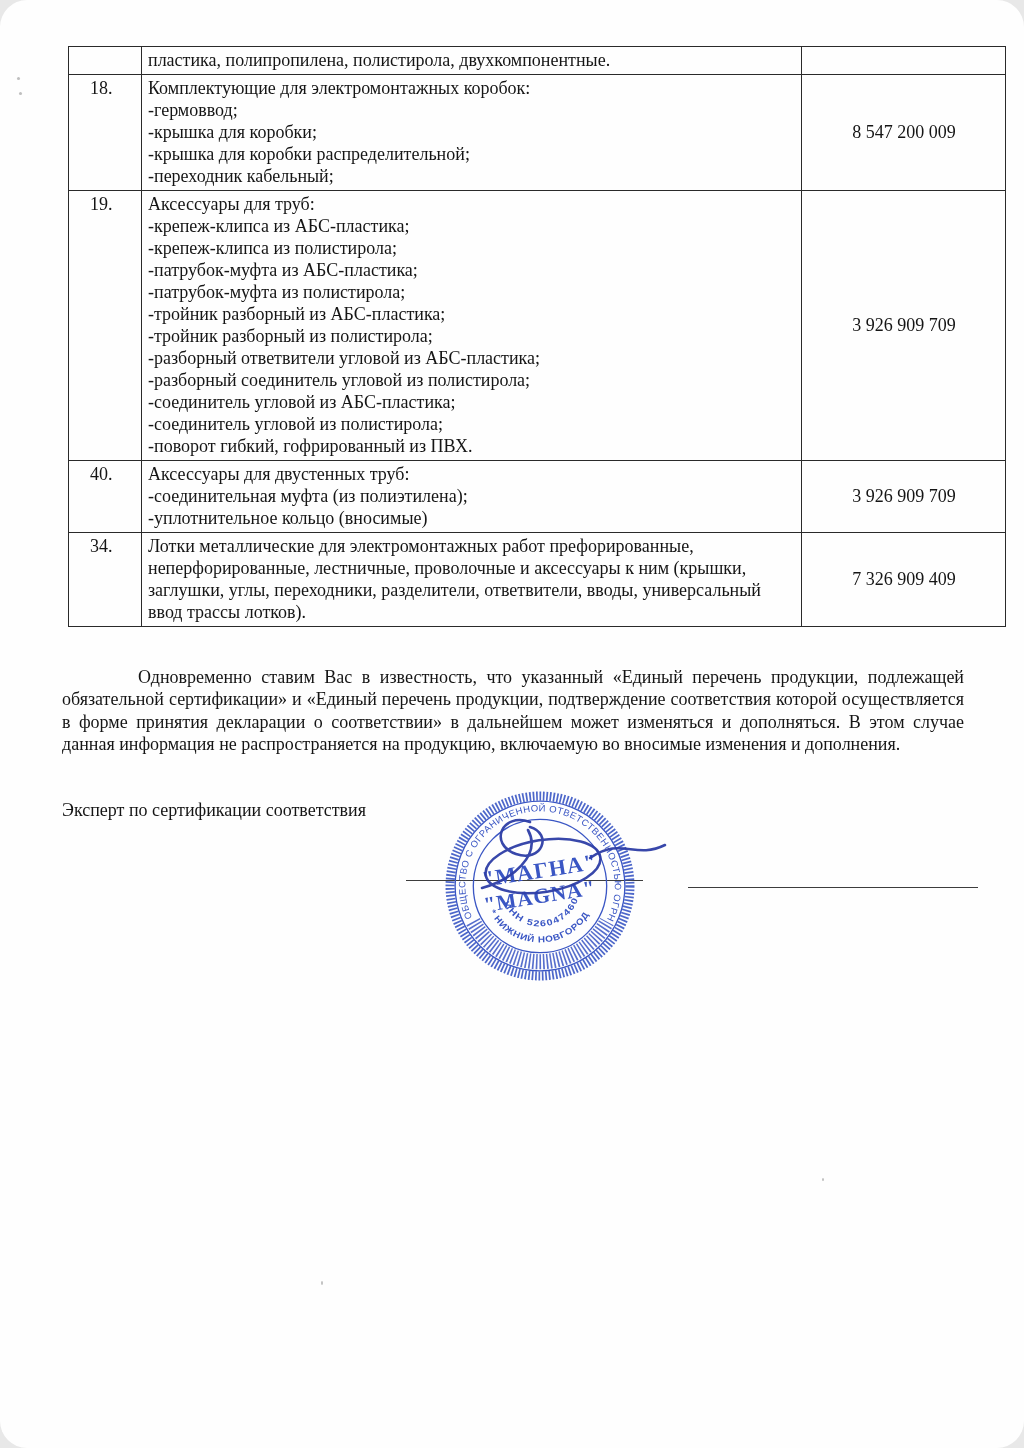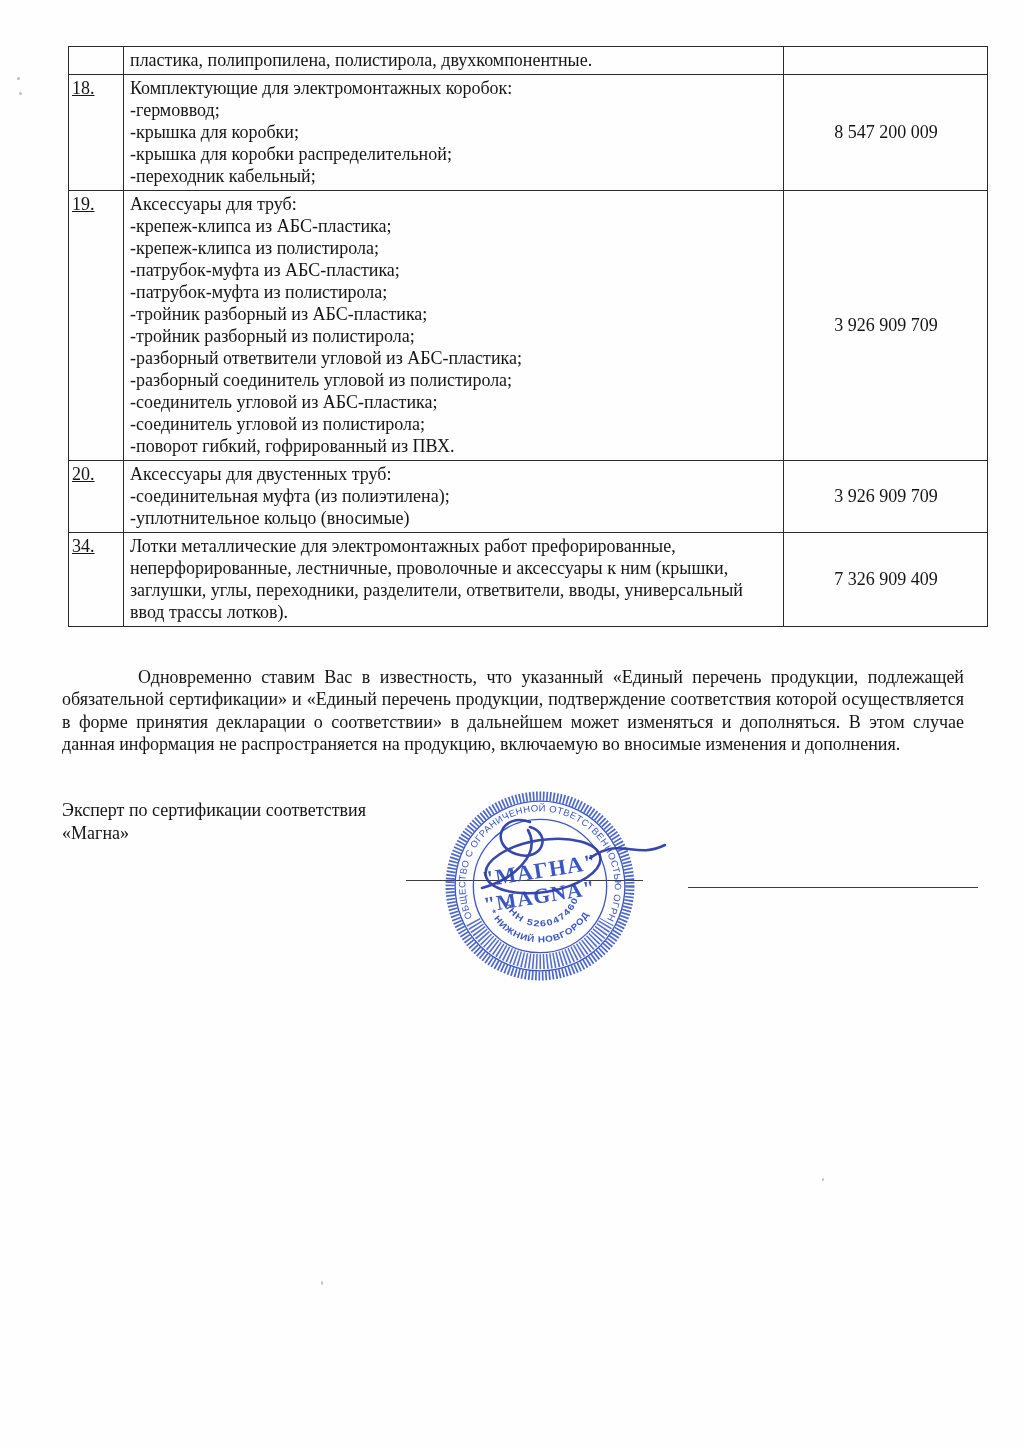--- a/index.html
+++ b/index.html
@@ -1,30 +1,30 @@
 <!DOCTYPE html>
 <html><head>
 <meta charset="utf-8">
 <style>
   html,body { margin:0; padding:0; background:#e8e8e8; }
   .page {
     position:relative; width:1024px; height:1448px; margin:0 auto;
     background:#fefefe; overflow:hidden;
-    font-family:"Liberation Serif", serif; color:#151515;
+    font-family:"Liberation Serif", serif; color:#151515;border-radius:27px;
   }
   
   .products-table {
     position:absolute; left:68px; top:46px;
     border-collapse:collapse; table-layout:fixed;
   }
   .products-table td {
     border:1.6px solid #2a2a2a; vertical-align:top;
     font-size:18px; line-height:22px; padding:2px 5px 3px 6px;
   }
-  td.num-cell  { width:46px;  padding-left:3px;text-decoration:underline; }
+  td.num-cell  { width:46px;  padding-left:21px; }
   td.desc-cell { width:648px; }
   td.val-cell  { width:192px; text-align:center; vertical-align:middle; }
   .desc-line { white-space:normal; }
   
   .body-par {
     position:absolute; left:62px; top:648px; width:902px;
     font-size:18px; line-height:22.4px; text-align:justify;
     text-indent:76px;
   }
   
@@ -92,21 +92,21 @@
             <div class="desc-line">-тройник разборный из полистирола;</div>
             <div class="desc-line">-разборный ответвители угловой из АБС-пластика;</div>
             <div class="desc-line">-разборный соединитель угловой из полистирола;</div>
             <div class="desc-line">-соединитель угловой из АБС-пластика;</div>
             <div class="desc-line">-соединитель угловой из полистирола;</div>
             <div class="desc-line">-поворот гибкий, гофрированный из ПВХ.</div>
           </td>
           <td class="val-cell">3 926 909 709</td>
         </tr>
         <tr>
-          <td class="num-cell">20.</td>
+          <td class="num-cell">40.</td>
           <td class="desc-cell">
             <div class="desc-line">Аксессуары для двустенных труб:</div>
             <div class="desc-line">-соединительная муфта (из полиэтилена);</div>
             <div class="desc-line">-уплотнительное кольцо (вносимые)</div>
           </td>
           <td class="val-cell">3 926 909 709</td>
         </tr>
         <tr>
           <td class="num-cell">34.</td>
           <td class="desc-cell">
@@ -114,21 +114,20 @@
           </td>
           <td class="val-cell">7 326 909 409</td>
         </tr>
       </tbody>
   </table>
 
   <p class="body-par">Одновременно ставим Вас в известность, что указанный «Единый перечень продукции, подлежащей обязательной сертификации» и «Единый перечень продукции, подтверждение соответствия которой осуществляется в форме принятия декларации о соответствии» в дальнейшем может изменяться и дополняться. В этом случае данная информация не распространяется на продукцию, включаемую во вносимые изменения и дополнения.</p>
 
   <div class="expert-block">
     <div>Эксперт по сертификации соответствия</div>
-    <div>«Магна»</div>
   </div>
 
   <div class="sig-line-left"></div>
   <div class="sig-line-right"></div>
 
   <svg class="stamp-svg" width="194" height="194" viewBox="0 0 192 192">
     <g stroke="#3a56c4" fill="none">
 
       <circle cx="96" cy="96" r="89" stroke-width="9" stroke-dasharray="1.7 1.7" opacity="0.9"></circle>
       <circle cx="96" cy="96" r="84" stroke-width="1.3"></circle>

